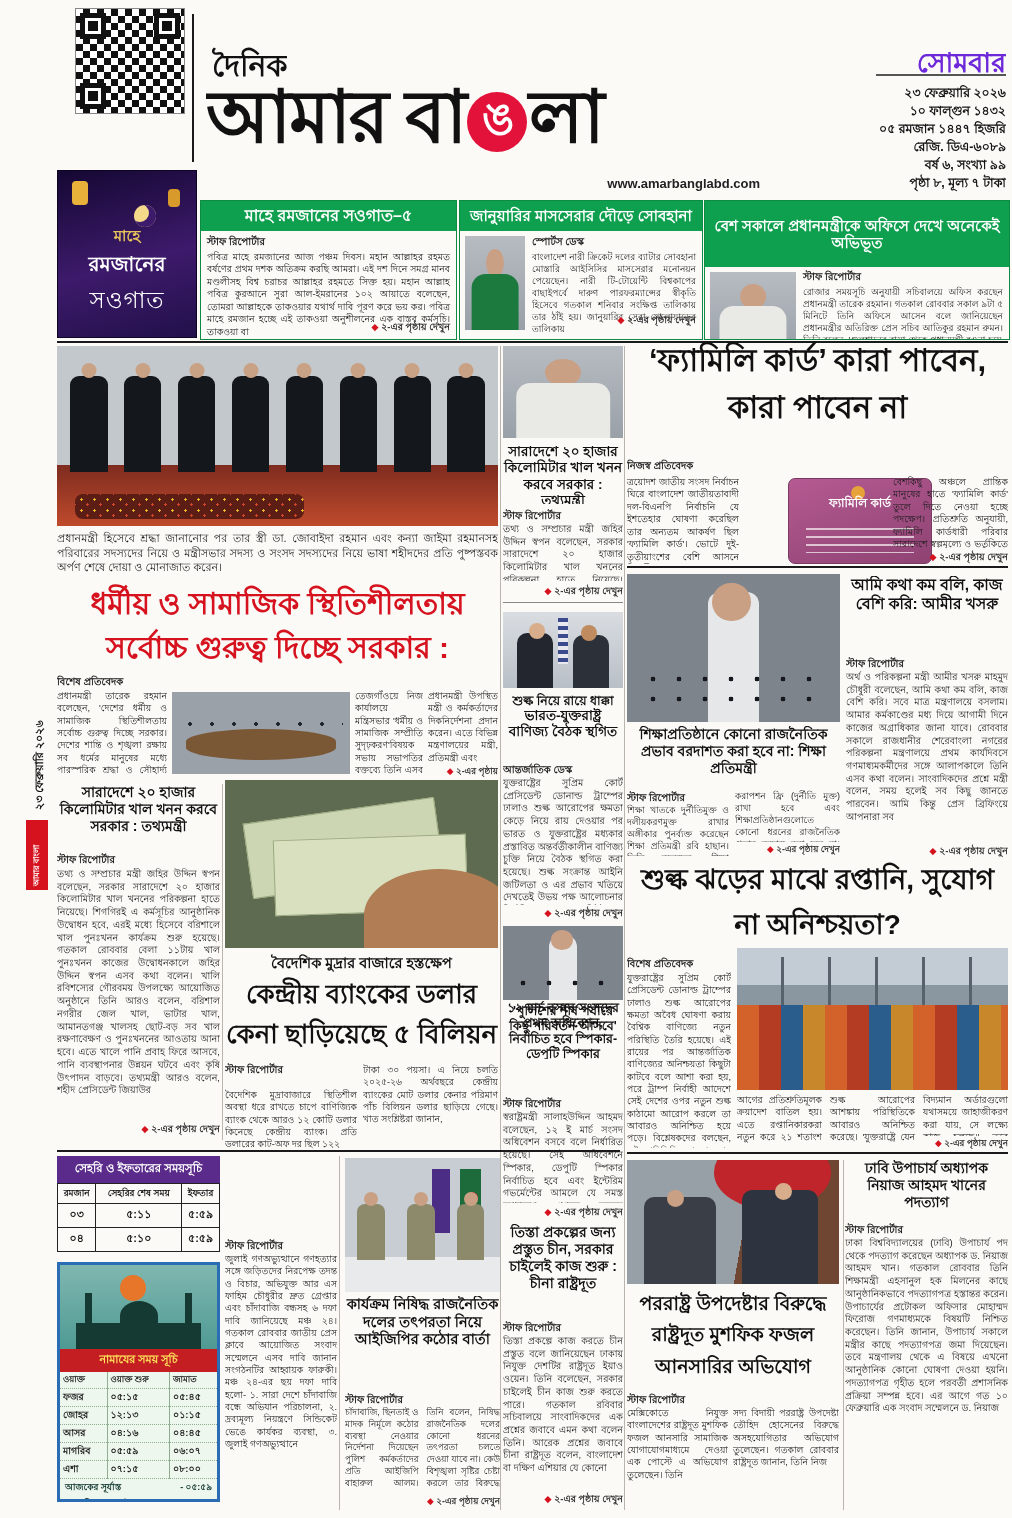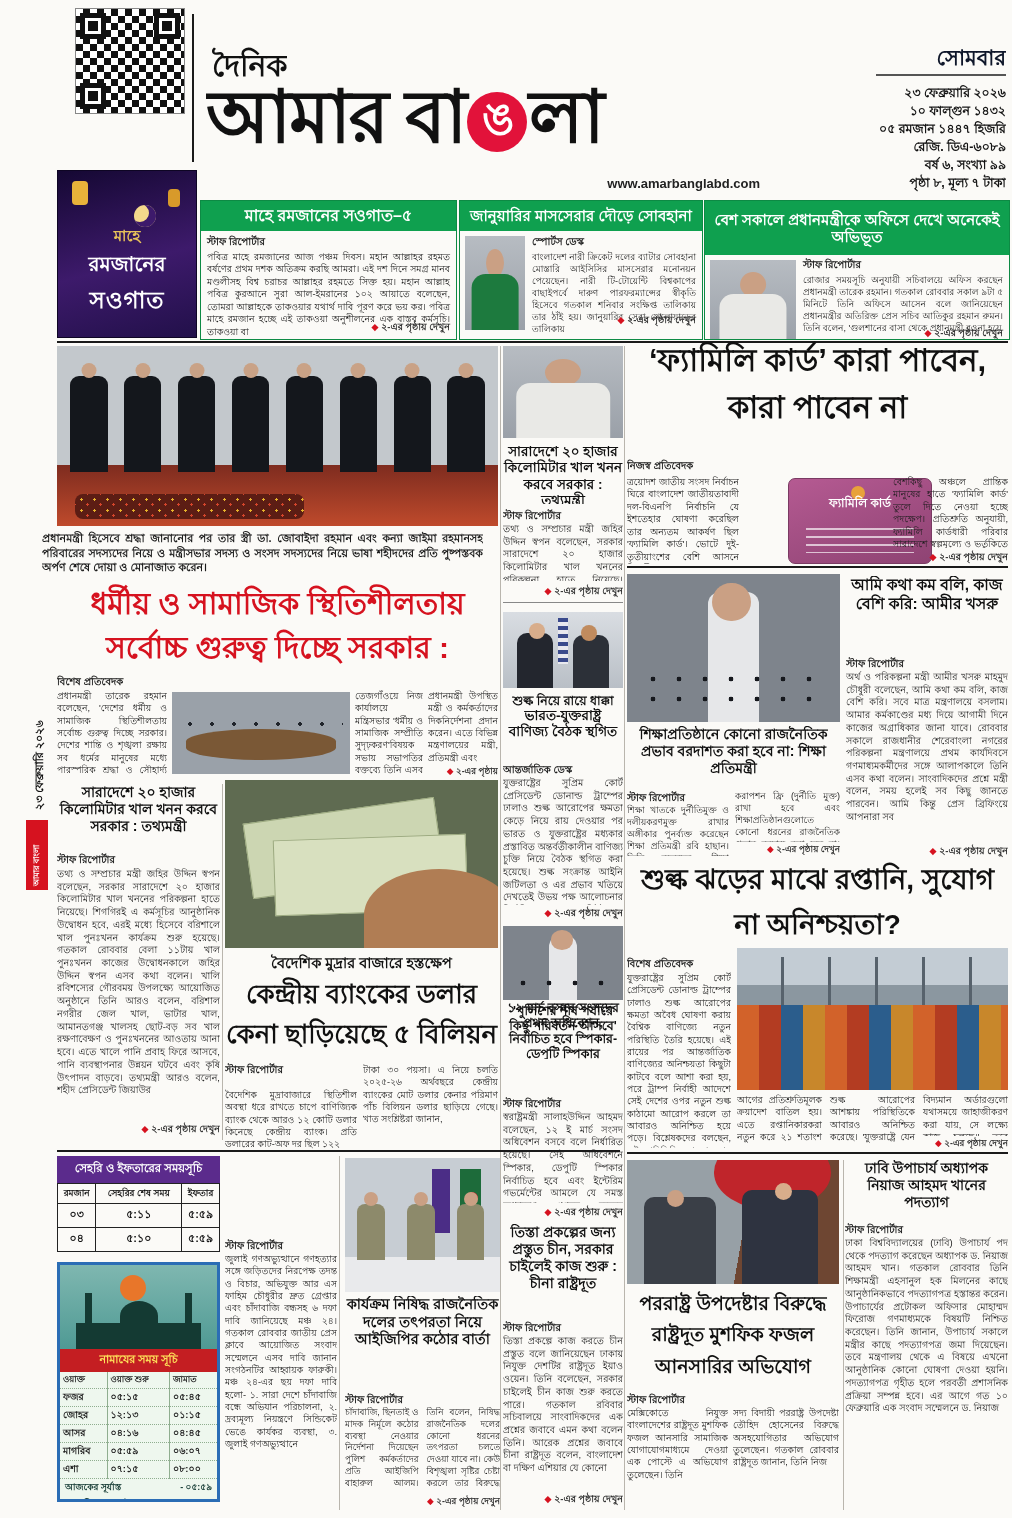--- a/index.html
+++ b/index.html
@@ -19,21 +19,21 @@
   
   .gbox{border:1px solid #0d8a44;}
   .ghead{background:#0fa04f;color:#fff;font-weight:bold;text-align:center;
          display:flex;align-items:center;justify-content:center;line-height:1.15;}
   
   .daily{font-weight:bold;font-size:30px;}
   .title{font-weight:bold;font-size:73px;letter-spacing:-2px;display:flex;align-items:center;}
   .circ{display:inline-flex;width:60px;height:60px;border-radius:50%;background:#e2123a;color:#fff;
         align-items:center;justify-content:center;font-size:44px;margin:0 2px;}
   .website{font-weight:bold;font-size:13px;color:#222;text-align:right;}
-  .weekday{color:#0f172a;font-weight:bold;font-size:21px;text-align:right;}
+  .weekday{color:#6d28d9;font-weight:bold;font-size:27px;text-align:right;}
   .inf{font-size:12.5px;font-weight:bold;text-align:right;line-height:18px;color:#141414;}
   
   .ph{position:absolute;overflow:hidden;background:#c3c8cc;}
   .ph i{position:absolute;display:block;}
   .lead{background:linear-gradient(#23262c 0 58%,#53222x 58%);}
   .lead .carpet{position:absolute;left:0;right:0;bottom:0;height:34%;background:linear-gradient(#7e2c1f,#bf4a2c);}
   .lead .fl{position:absolute;bottom:4%;left:4%;width:52%;height:14%;border-radius:8px;
     background:radial-gradient(circle 3px,#e8b42a 40%,transparent 44%) 0 0/13px 11px,
                radial-gradient(circle 3px,#d5452b 40%,transparent 44%) 6px 5px/13px 11px,#5c1d14;}
   .lead .row{position:absolute;left:3%;right:3%;bottom:30%;height:62%;display:flex;
@@ -96,21 +96,21 @@
   .qr b::before{content:"";position:absolute;inset:3px;background:#111;}
   .promo{background:linear-gradient(165deg,#150833,#3d1a6b 55%,#22104a);
     display:flex;flex-direction:column;align-items:center;justify-content:flex-end;padding-bottom:16px;
     box-sizing:border-box;border:1px solid #0e0524;}
   .promo .lant{position:absolute;top:10px;left:14px;width:16px;height:24px;background:#e8b23a;border-radius:4px;}
   .promo .lant2{position:absolute;top:18px;right:16px;width:12px;height:18px;background:#d89a2a;border-radius:4px;}
   .promo .moon{position:absolute;top:34px;right:40px;width:22px;height:22px;border-radius:50%;
     background:#f4d98b;box-shadow:-5px -3px 0 2px #3d1a6b inset;}
   .promo .l1{color:#e8c25a;font-size:15px;font-weight:bold;}
   .promo .l2{color:#fff;font-size:20px;font-weight:bold;}
-  .promo .l3{color:#fff;font-size:23px;font-weight:bold;letter-spacing:1px;}
+  .promo .l3{color:#fff;font-size:23px;font-weight:normal;letter-spacing:1px;}
   
   table{border-collapse:collapse;width:100%;}
   .sehri-h{background:#5b2b8c;color:#fff;font-weight:bold;font-size:11.5px;text-align:center;padding:4px 0;}
   .sehri td,.sehri th{border:1px solid #222;font-size:11px;text-align:center;padding:2px 1px;font-weight:bold;}
   .sehri th{font-size:9px;}
   .namaz-wrap{border:3px solid #2b6db5;background:#eef7ee;box-sizing:border-box;}
   .mosque{position:relative;height:84px;background:linear-gradient(#7fb7b0,#4f9a94);overflow:hidden;}
   .mosque i{position:absolute;background:#143a33;}
   .mosque .sun{left:38%;top:10px;width:26px;height:26px;border-radius:50%;background:#e8762a;}
   .mosque .base{left:10%;right:10%;bottom:0;height:26px;}
@@ -183,21 +183,21 @@
       <div class="ph port green" style="left:5px;top:5px;width:60px;height:94px;"></div>
       <div style="position:absolute;left:72px;top:3px;right:6px;">
         <div class="byline">স্পোর্টস ডেস্ক</div>
         <p class="body" style="font-size:9px;height:74px;">বাংলাদেশ নারী ক্রিকেট দলের ব্যাটার সোবহানা মোস্তারি আইসিসির মাসসেরার মনোনয়ন পেয়েছেন। নারী টি-টোয়েন্টি বিশ্বকাপের বাছাইপর্বে দারুণ পারফরম্যান্সের স্বীকৃতি হিসেবে গতকাল শনিবার সংক্ষিপ্ত তালিকায় তার ঠাঁই হয়। জানুয়ারির সেরা খেলোয়াড়ের তালিকায়</p>
         <div class="more" style="margin-top:-12px;">২-এর পৃষ্ঠায় দেখুন</div>
       </div>
     </div>
   </div>
 
   <div class="abs gbox" style="left:704px;top:200px;width:304px;height:138px;">
-    <div class="ghead" style="height:42px;font-size:15px;padding:6px 8px;">বেশ সকালে প্রধানমন্ত্রীকে অফিসে দেখে অনেকেই অভিভূত</div>
+    <div class="ghead" style="height:42px;font-size:15px;padding:12px 8px;">বেশ সকালে প্রধানমন্ত্রীকে অফিসে দেখে অনেকেই অভিভূত</div>
     <div style="position:relative;height:92px;">
       <div class="ph port" style="left:5px;top:5px;width:86px;height:84px;"></div>
       <div style="position:absolute;left:98px;top:2px;right:6px;">
         <div class="byline">স্টাফ রিপোর্টার</div>
         <p class="body" style="font-size:9px;height:64px;">রোজার সময়সূচি অনুযায়ী সচিবালয়ে অফিস করছেন প্রধানমন্ত্রী তারেক রহমান। গতকাল রোববার সকাল ৯টা ৫ মিনিটে তিনি অফিসে আসেন বলে জানিয়েছেন প্রধানমন্ত্রীর অতিরিক্ত প্রেস সচিব আতিকুর রহমান রুমন। তিনি বলেন, 'গুলশানের বাসা থেকে প্রধানমন্ত্রী রওনা হয়ে</p>
         <div class="more" style="margin-top:-12px;">২-এর পৃষ্ঠায় দেখুন</div>
       </div>
     </div>
   </div>
 
@@ -212,21 +212,21 @@
         <i></i>
         <i></i>
         <i></i>
         <i></i>
         <i></i>
         <i></i>
         <i></i>
         <i></i>
       </div>
   </div>
-  <p class="abs body" style="left:42px;top:531px;width:441px;height:44px;font-size:11px;font-weight:bold;">প্রধানমন্ত্রী হিসেবে শ্রদ্ধা জানানোর পর তার স্ত্রী ডা. জোবাইদা রহমান এবং কন্যা জাইমা রহমানসহ পরিবারের সদস্যদের নিয়ে ও মন্ত্রীসভার সদস্য ও সংসদ সদস্যদের নিয়ে ভাষা শহীদদের প্রতি পুষ্পস্তবক অর্পণ শেষে দোয়া ও মোনাজাত করেন।</p>
+  <p class="abs body" style="left:57px;top:531px;width:441px;height:44px;font-size:11px;">প্রধানমন্ত্রী হিসেবে শ্রদ্ধা জানানোর পর তার স্ত্রী ডা. জোবাইদা রহমান এবং কন্যা জাইমা রহমানসহ পরিবারের সদস্যদের নিয়ে ও মন্ত্রীসভার সদস্য ও সংসদ সদস্যদের নিয়ে ভাষা শহীদদের প্রতি পুষ্পস্তবক অর্পণ শেষে দোয়া ও মোনাজাত করেন।</p>
 
   <div class="ph port" style="left:503px;top:346px;width:120px;height:92px;"></div>
   <h2 class="abs h center" style="left:503px;top:444px;width:120px;height:60px;font-size:13.5px;">সারাদেশে ২০ হাজার কিলোমিটার খাল খনন করবে সরকার : তথ্যমন্ত্রী</h2>
   <div class="abs byline" style="left:503px;top:508px;width:120px;">স্টাফ রিপোর্টার</div>
   <p class="abs body" style="left:503px;top:523px;width:120px;height:58px;">তথ্য ও সম্প্রচার মন্ত্রী জহির উদ্দিন স্বপন বলেছেন, সরকার সারাদেশে ২০ হাজার কিলোমিটার খাল খননের পরিকল্পনা হাতে নিয়েছে। শিগগিরই এ কর্মসূচির আনুষ্ঠানিক উদ্বোধন করা হবে।</p>
   <div class="abs more" style="left:503px;top:584px;width:120px;">২-এর পৃষ্ঠায় দেখুন</div>
   <div class="abs" style="left:503px;top:602px;width:120px;height:1px;background:#888;"></div>
 
   <div class="ph duo" style="left:503px;top:612px;width:120px;height:76px;">
     <i class="f1"></i>

